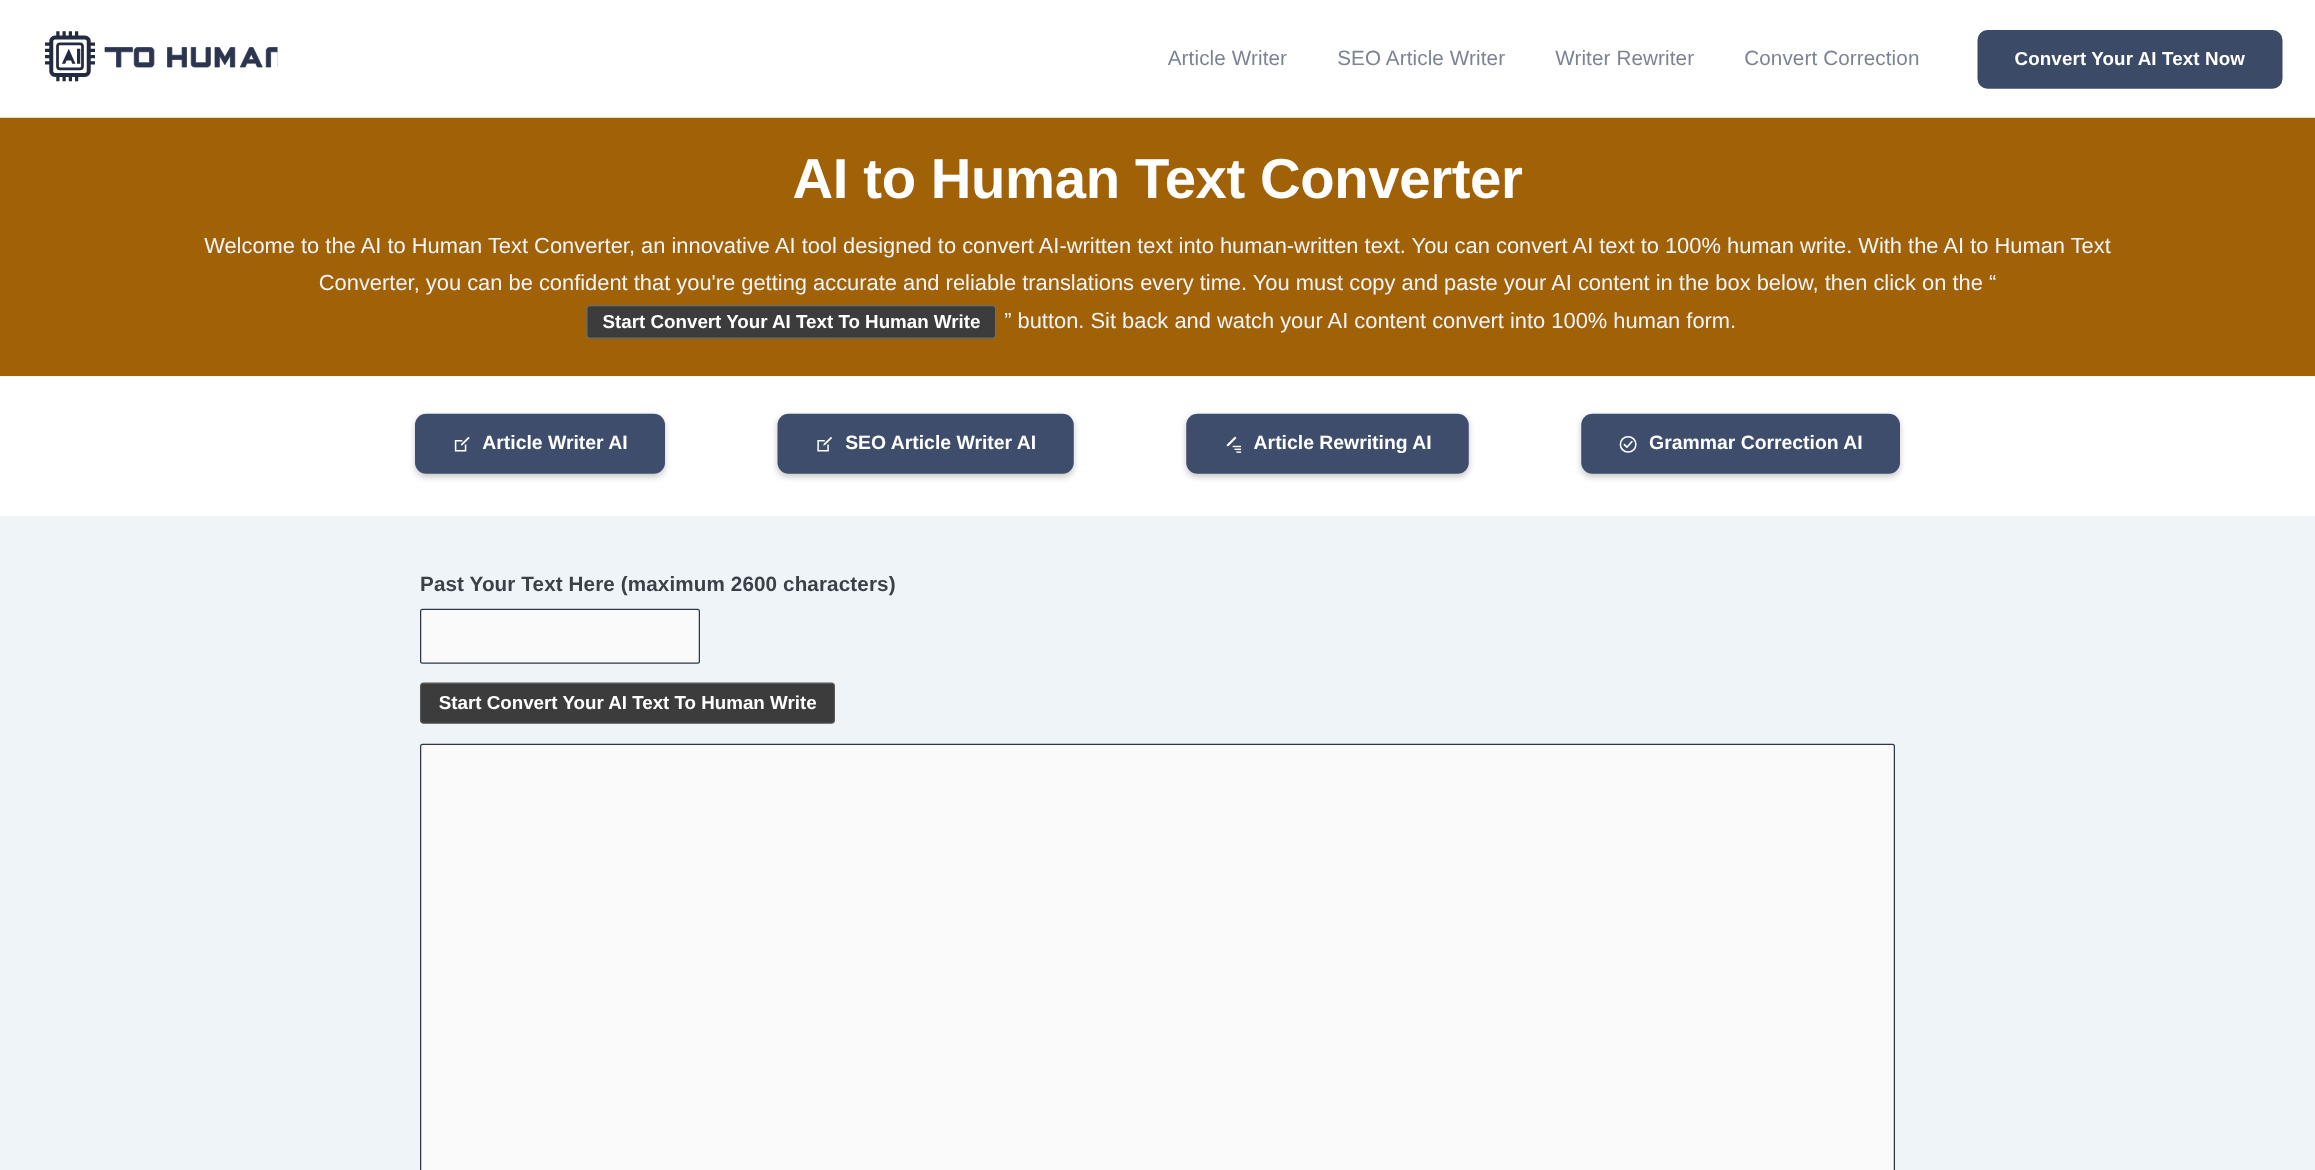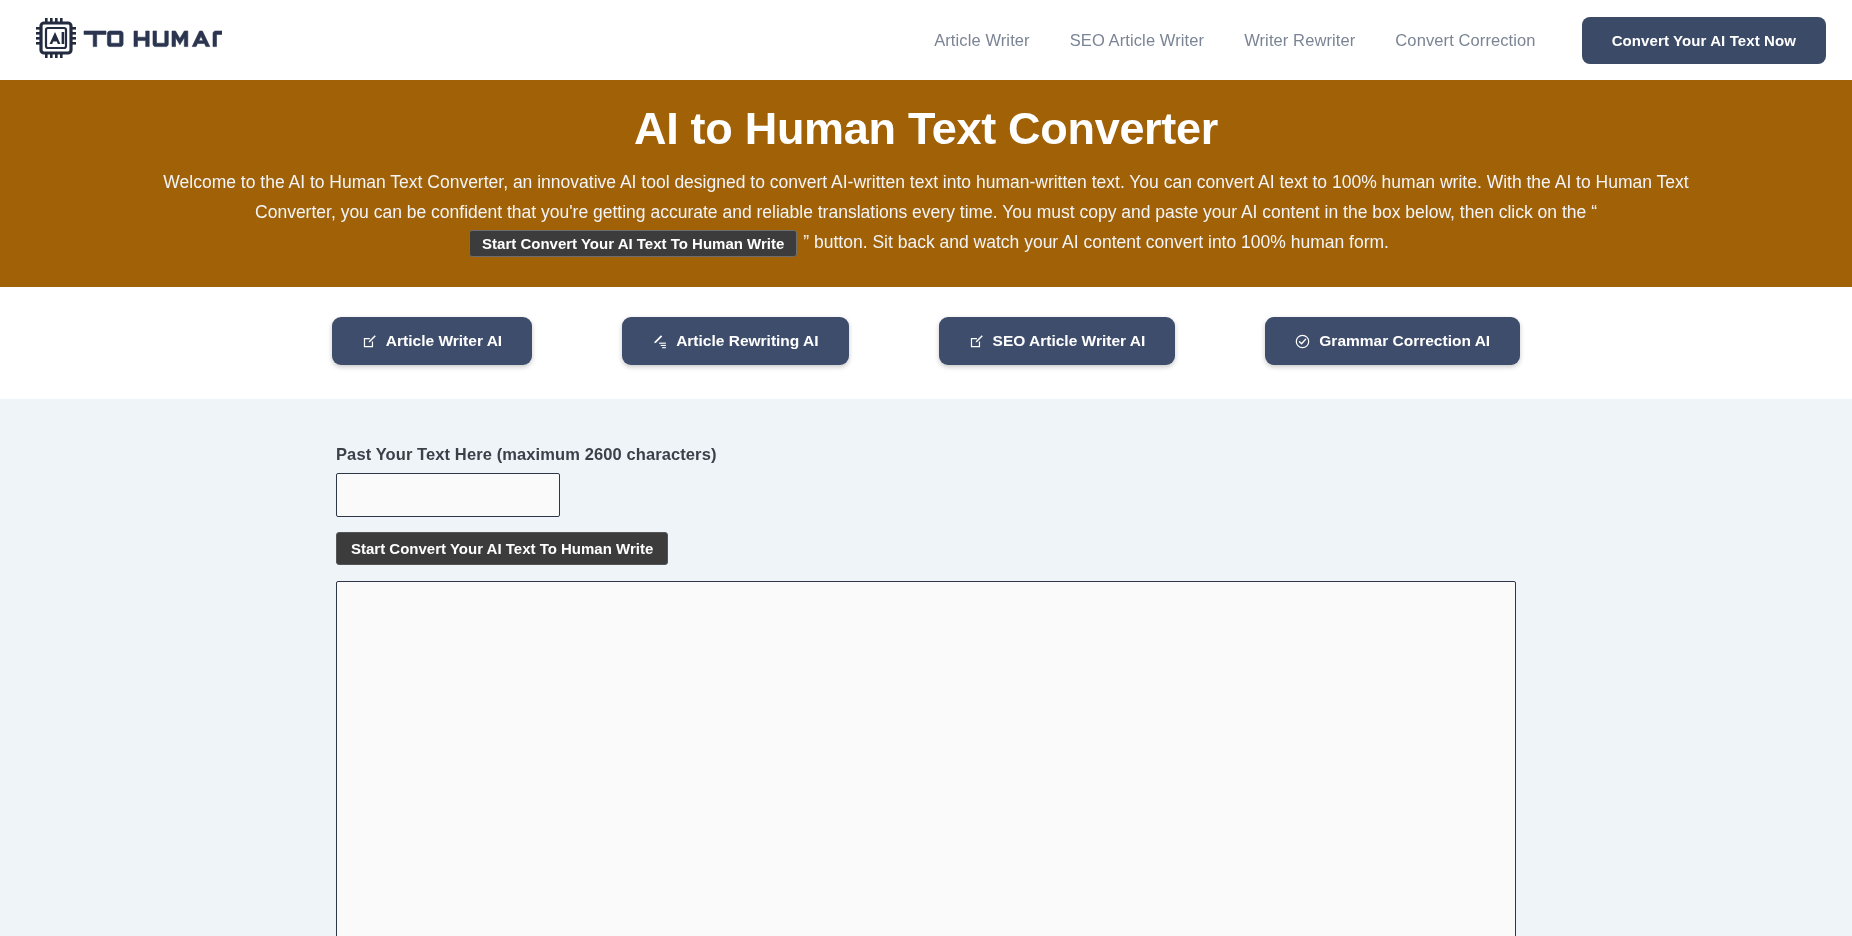--- a/index.html
+++ b/index.html
@@ -7,21 +7,21 @@
     margin: 0;
     padding: 0;
     width: 1852px;
     background: #ffffff;
     font-family: "Liberation Sans", sans-serif;
   }
   body { overflow-x: hidden; }
 
   
   .site-header {
-    height: 80px;
+    height: 94px;
     background: #ffffff;
     display: flex;
     align-items: center;
     padding: 0 26px 0 34px;
     position: relative;
   }
   .logo-wrap {
     display: flex;
     align-items: center;
     gap: 4px;
@@ -259,37 +259,37 @@
           <path d="M2 4.2 h6.4 v1.3 H3.3 v7.2 h7.2 V8 h1.3 v6 H2 Z" fill="#ffffff"></path>
           <path d="M13.6 1.4 l1.1 1.1 -6.1 6.1 -1.6 .5 .5 -1.6 Z" fill="#ffffff"></path>
         </svg>
       </span>
       <span>Article Writer AI</span>
     </button>
 
     <button class="tool-btn">
       <span class="tool-ico">
         <svg width="15" height="15" viewBox="0 0 16 16" aria-hidden="true">
+          <path d="M2 4.2 h6.4 v1.3 H3.3 v7.2 h7.2 V8 h1.3 v6 H2 Z" fill="#ffffff"></path>
+          <path d="M13.6 1.4 l1.1 1.1 -6.1 6.1 -1.6 .5 .5 -1.6 Z" fill="#ffffff"></path>
+        </svg>
+      </span>
+      <span>SEO Article Writer AI</span>
+    </button>
+
+    <button class="tool-btn">
+      <span class="tool-ico">
+        <svg width="15" height="15" viewBox="0 0 16 16" aria-hidden="true">
           <path d="M9.6 1.3 l1.3 1.3 -6.6 6.6 -1.9 .6 .6 -1.9 Z" fill="#ffffff"></path>
           <rect x="7.6" y="9.2" width="7.2" height="1.2" fill="#ffffff"></rect>
           <rect x="9.2" y="11.6" width="5.6" height="1.2" fill="#ffffff"></rect>
           <rect x="10.8" y="14" width="4" height="1.2" fill="#ffffff"></rect>
         </svg>
       </span>
       <span>Article Rewriting AI</span>
-    </button>
-
-    <button class="tool-btn">
-      <span class="tool-ico">
-        <svg width="15" height="15" viewBox="0 0 16 16" aria-hidden="true">
-          <path d="M2 4.2 h6.4 v1.3 H3.3 v7.2 h7.2 V8 h1.3 v6 H2 Z" fill="#ffffff"></path>
-          <path d="M13.6 1.4 l1.1 1.1 -6.1 6.1 -1.6 .5 .5 -1.6 Z" fill="#ffffff"></path>
-        </svg>
-      </span>
-      <span>SEO Article Writer AI</span>
     </button>
 
     <button class="tool-btn">
       <span class="tool-ico">
         <svg width="15" height="15" viewBox="0 0 16 16" aria-hidden="true">
           <circle cx="8" cy="8" r="6.6" fill="none" stroke="#ffffff" stroke-width="1.3"></circle>
           <path d="M4.8 8.2 L7 10.4 L11.3 5.6" fill="none" stroke="#ffffff" stroke-width="1.4" stroke-linecap="round" stroke-linejoin="round"></path>
         </svg>
       </span>
       <span>Grammar Correction AI</span>

